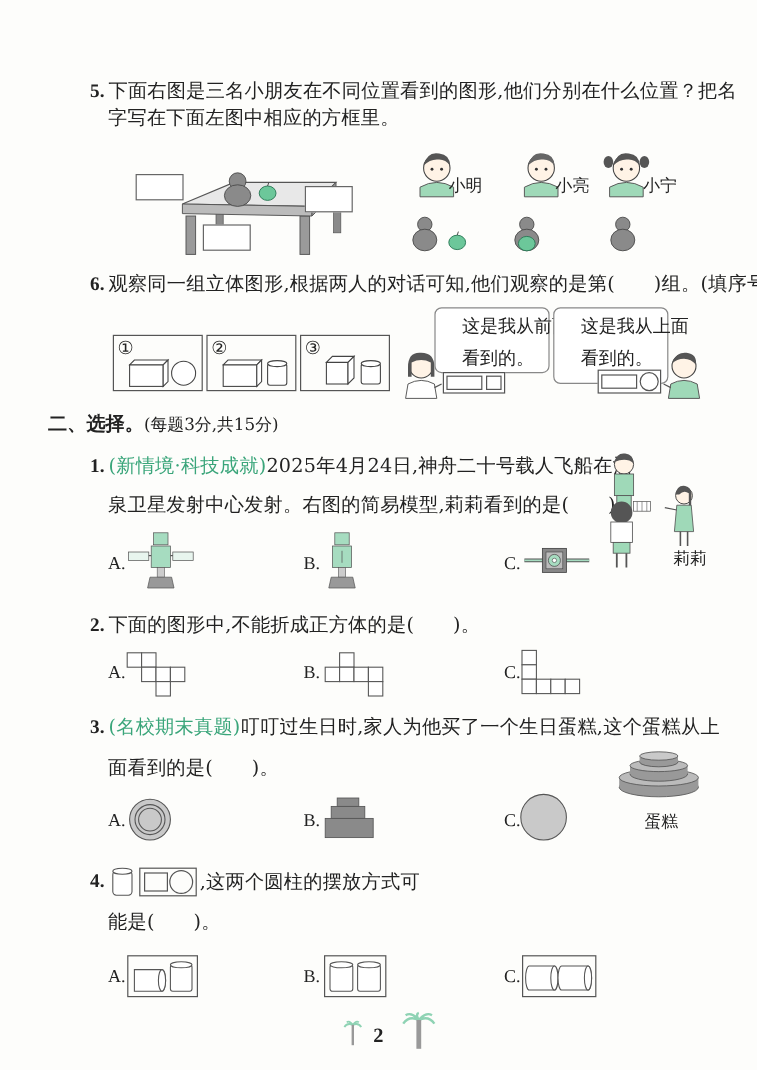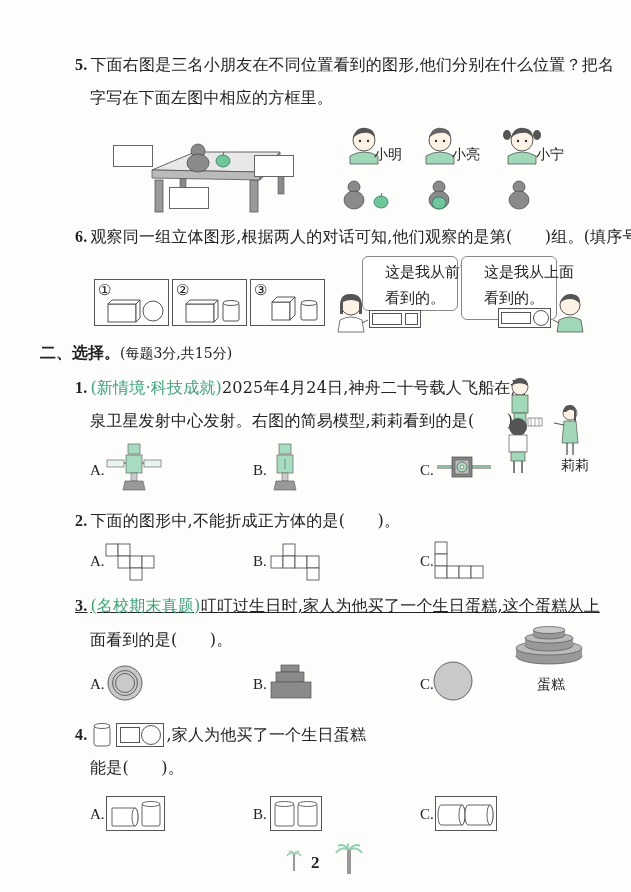--- a/index.html
+++ b/index.html
@@ -14,21 +14,21 @@
     .opt { font-family: "Liberation Serif", serif; font-size: 15px; }
     .box { border: 1.4px solid #666; background: #fff; }
     .name { font-size: 14px; text-align: right; }
     .bubble { border: 1.3px solid #888; border-radius: 6px; background: #fff; font-size: 15px; line-height: 26px; padding: 2px 22px; white-space: nowrap; }
     svg { display: block; overflow: visible; }
     .pgnum { font-family: "Liberation Serif", serif; font-weight: bold; font-size: 17px; }
   </style>
 </head>
 <body>
 
-<div class="abs q-line" style="left:75px; top:54px;">
+<div class="abs q-line" style="left:75px; top:65px;">
   <span class="qnum">5.</span><span>下面右图是三名小朋友在不同位置看到的图形,他们分别在什么位置？把名</span>
 </div>
 <div class="abs q-line" style="left:90px; top:87px;">字写在下面左图中相应的方框里。</div>
 
 <div class="abs" style="left:110px; top:130px; width:220px; height:85px;">
   <svg width="220" height="85">
 
     <rect x="45" y="50" width="8" height="32" fill="#9a9a9a" stroke="#555" stroke-width="0.8"></rect>
     <rect x="140" y="50" width="8" height="32" fill="#9a9a9a" stroke="#555" stroke-width="0.8"></rect>
     <rect x="70" y="42" width="6" height="22" fill="#8a8a8a" stroke="#555" stroke-width="0.6"></rect>
@@ -52,21 +52,21 @@
 <div class="abs" style="left:344px; top:122px; width:80px; height:45px;">
   <svg width="40" height="42">
     <path d="M6,34 Q20,26 34,34 L34,42 L6,42 Z" fill="#9fd9b8" stroke="#555" stroke-width="0.8"></path>
     <circle cx="20" cy="18" r="11" fill="#fff3e6" stroke="#444" stroke-width="0.9"></circle>
     <path d="M9,16 Q12,4 22,6 Q31,7 31,16 Q27,10 20,11 Q14,11 9,16 Z" fill="#555"></path>
     <circle cx="16" cy="19" r="1.2" fill="#333"></circle>
       <circle cx="24" cy="19" r="1.2" fill="#333"></circle>
   </svg>
   <span class="abs name" style="left:30px; top:24px;">小明</span>
 </div>
-<div class="abs" style="left:420px; top:122px; width:80px; height:45px;">
+<div class="abs" style="left:431px; top:122px; width:80px; height:45px;">
   <svg width="40" height="42">
     <path d="M6,34 Q20,26 34,34 L34,42 L6,42 Z" fill="#9fd9b8" stroke="#555" stroke-width="0.8"></path>
     <circle cx="20" cy="18" r="11" fill="#fff3e6" stroke="#444" stroke-width="0.9"></circle>
     <path d="M9,16 Q12,4 22,6 Q31,7 31,16 Q27,10 20,11 Q14,11 9,16 Z" fill="#666"></path>
     <circle cx="16" cy="19" r="1.2" fill="#333"></circle>
       <circle cx="24" cy="19" r="1.2" fill="#333"></circle>
   </svg>
   <span class="abs name" style="left:32px; top:24px;">小亮</span>
 </div>
 <div class="abs" style="left:500px; top:122px; width:90px; height:45px;">
@@ -265,21 +265,21 @@
   <g fill="#fff" stroke="#555" stroke-width="0.9">
     <rect x="1" y="1" width="12" height="12"></rect>
       <rect x="1" y="13" width="12" height="12"></rect>
     <rect x="1" y="25" width="12" height="12"></rect>
       <rect x="13" y="25" width="12" height="12"></rect>
       <rect x="25" y="25" width="12" height="12"></rect>
       <rect x="37" y="25" width="12" height="12"></rect>
   </g>
 </svg>
 
-<div class="abs q-line" style="left:75px; top:595px;text-decoration:underline;">
+<div class="abs q-line" style="left:75px; top:595px;">
   <span class="qnum">3.</span><span class="tag">(名校期末真题)</span><span>叮叮过生日时,家人为他买了一个生日蛋糕,这个蛋糕从上</span>
 </div>
 <div class="abs q-line" style="left:90px; top:629px;">面看到的是(　　)。</div>
 
 <svg class="abs" style="left:514px; top:626px;" width="70" height="40">
   <ellipse cx="35" cy="30" rx="33" ry="8" fill="#999" stroke="#555" stroke-width="0.7"></ellipse>
   <rect x="2" y="22" width="66" height="8" fill="#999"></rect>
   <ellipse cx="35" cy="22" rx="33" ry="7" fill="#bbb" stroke="#555" stroke-width="0.7"></ellipse>
   <ellipse cx="35" cy="19" rx="24" ry="6" fill="#999" stroke="#555" stroke-width="0.7"></ellipse>
   <rect x="11" y="12" width="48" height="7" fill="#999"></rect>
@@ -310,21 +310,21 @@
 <div class="abs q-line" style="left:75px; top:722px; display:flex; align-items:center;">
   <span class="qnum">4.</span>
   <svg width="20" height="26" style="margin:0 2px;">
     <rect x="2" y="4" width="16" height="20" fill="#fff" stroke="#555" stroke-width="0.9" rx="3"></rect>
     <ellipse cx="10" cy="4" rx="8" ry="2.5" fill="#fff" stroke="#555" stroke-width="0.9"></ellipse>
   </svg>
   <span style="display:inline-block; position:relative; width:48px; height:24px; border:1.3px solid #555; margin:0 2px;">
     <span style="position:absolute; left:3px; top:3px; width:20px; height:16px; border:1px solid #555;"></span>
     <span style="position:absolute; left:24px; top:1px; width:20px; height:20px; border:1px solid #555; border-radius:50%;"></span>
   </span>
-  <span>,家人为他买了一个生日蛋糕</span>
+  <span>,这两个圆柱的摆放方式可</span>
 </div>
 <div class="abs q-line" style="left:90px; top:757px;">能是(　　)。</div>
 
 <div class="abs opt" style="left:90px; top:806px;">A.</div>
 <div class="abs" style="left:106px; top:796px; width:59px; height:35px; border:1.3px solid #555;">
   <svg class="abs" style="left:2px; top:3px;" width="54" height="28">
     <path d="M3,8 L26,8 A3,9 0 0 1 26,26 L3,26 Z" fill="#fff" stroke="#555" stroke-width="0.9"></path>
     <ellipse cx="26" cy="17" rx="3" ry="9" fill="#fff" stroke="#555" stroke-width="0.9"></ellipse>
     <rect x="33" y="4" width="18" height="22" fill="#fff" stroke="#555" stroke-width="0.9" rx="2"></rect>
     <ellipse cx="42" cy="4" rx="9" ry="2.5" fill="#fff" stroke="#555" stroke-width="0.9"></ellipse>

